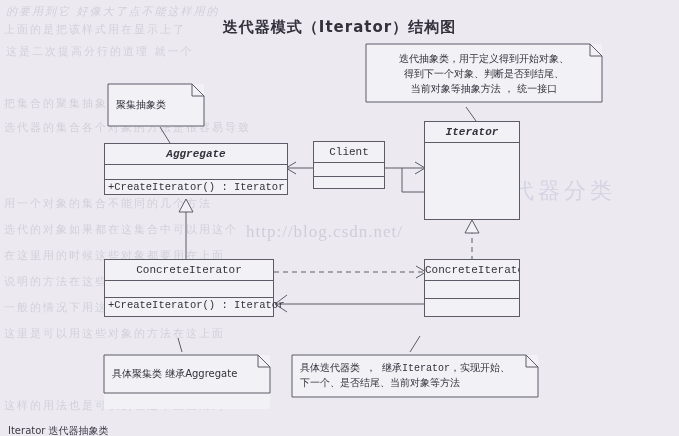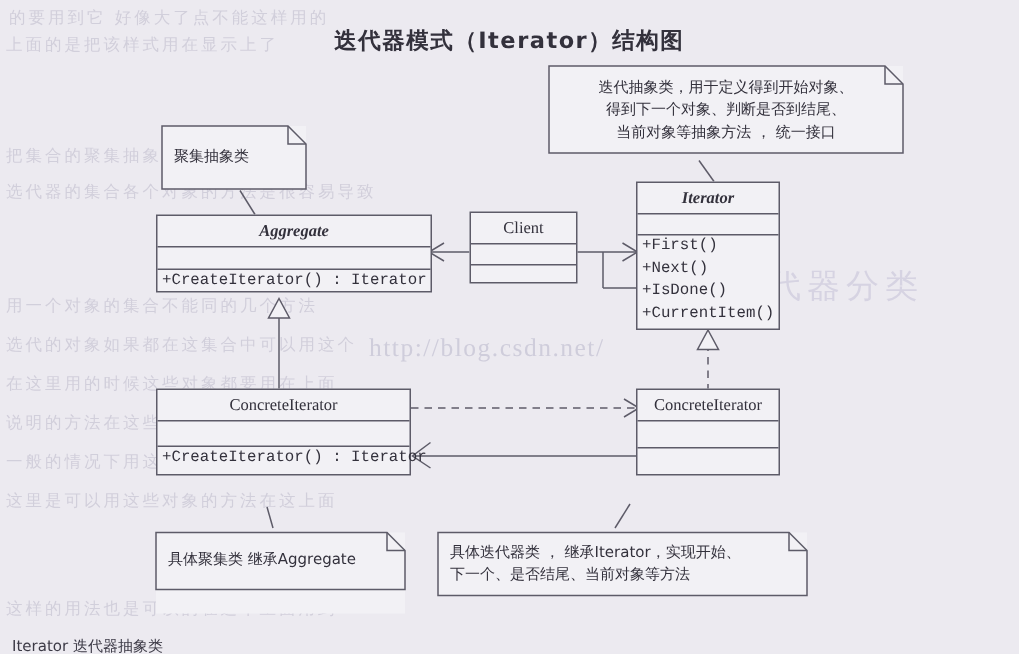--- a/index.html
+++ b/index.html
@@ -54,21 +54,21 @@
   
   .umlbox {
     position:absolute;
     border:1px solid #5d5b68;
     background:#f2f1f5;
     box-sizing:border-box;
   }
   .umlbox .cname {
     border-bottom:1px solid #5d5b68;
     text-align:center;
-    font-family:Liberation Serif, serif;
+    font-family:Liberation Mono, monospace;
     font-size:11px;
     color:#33313c;
     line-height:20px;
     height:20px;
     white-space:nowrap;
     overflow:hidden;
   }
   .umlbox .cname.abstract { font-style:italic; font-weight:bold; }
   .umlbox .sect {
     border-bottom:1px solid #5d5b68;
@@ -110,22 +110,23 @@
     font-size:10px;
     color:#3c3a46;
     white-space:nowrap;
   }
 </style>
 </head>
 <body>
 
 <div id="stage">
 
-  <div class="bleed" style="left:6px;  top:4px;">的要用到它 好像大了点不能这样用的</div>
+  <div class="bleed" style="left:6px;  top:4px;font-style:italic;">的要用到它 好像大了点不能这样用的</div>
   <div class="bleed" style="left:4px;  top:22px;">上面的是把该样式用在显示上了</div>
+  <div class="bleed" style="left:6px;  top:44px;">这是二次提高分行的道理 就一个</div>
   <div class="bleed" style="left:4px;  top:96px;">把集合的聚集抽象类在上面几个人</div>
   <div class="bleed" style="left:4px;  top:120px;">选代器的集合各个对象的方法是很容易导致</div>
   <div class="bleed" style="left:4px;  top:196px;">用一个对象的集合不能同的几个方法</div>
   <div class="bleed" style="left:4px;  top:222px;">选代的对象如果都在这集合中可以用这个</div>
   <div class="bleed" style="left:4px;  top:248px;">在这里用的时候这些对象都要用在上面</div>
   <div class="bleed" style="left:4px;  top:274px;">说明的方法在这些地方都可以这样用这个</div>
   <div class="bleed" style="left:4px;  top:300px;">一般的情况下用这些方法的对象就可以</div>
   <div class="bleed" style="left:4px;  top:326px;">这里是可以用这些对象的方法在这上面</div>
   <div class="bleed" style="left:4px;  top:398px;">这样的用法也是可以的在这个上面用到</div>
 
@@ -194,47 +195,41 @@
       <path d="M154,0 L154,12 L166,12" fill="none" stroke="#5d5b68" stroke-width="1"></path>
     </svg>
     <div class="notebody" style="padding-top:11px;">具体聚集类 继承Aggregate</div>
   </div>
 
   <div class="note" style="left:292px; top:355px; width:246px; height:42px;">
     <svg width="246" height="42">
       <path d="M0,0 L234,0 L246,12 L246,42 L0,42 Z" fill="#f2f1f5" stroke="#5d5b68" stroke-width="1"></path>
       <path d="M234,0 L234,12 L246,12" fill="none" stroke="#5d5b68" stroke-width="1"></path>
     </svg>
-    <div class="notebody" style="padding:6px 8px;">具体迭代器类 ， 继承Iterator，实现开始、
+    <div class="notebody" style="padding:6px 8px;font-family:Liberation Mono, monospace;">具体迭代器类 ， 继承Iterator，实现开始、
 下一个、是否结尾、当前对象等方法</div>
   </div>
 
   <div class="umlbox" style="left:104px; top:143px; width:184px; height:52px;">
     <div class="cname abstract">Aggregate</div>
     <div class="sect" style="height:15px;"></div>
     <div class="sect" style="height:20px;">
       <div class="mrow">+CreateIterator() : Iterator</div>
     </div>
   </div>
 
   <div class="umlbox" style="left:313px; top:141px; width:72px; height:48px;">
     <div class="cname">Client</div>
     <div class="sect" style="height:14px;"></div>
     <div class="sect" style="height:13px;"></div>
   </div>
 
   <div class="umlbox" style="left:424px; top:121px; width:96px; height:99px;">
     <div class="cname abstract">Iterator</div>
     <div class="sect" style="height:14px;"></div>
-    <div class="sect" style="height:64px;">
-      <div class="mrow">+First()</div>
-      <div class="mrow">+Next()</div>
-      <div class="mrow">+IsDone()</div>
-      <div class="mrow">+CurrentItem()</div>
-    </div>
   </div>
 
   <div class="umlbox" style="left:104px; top:259px; width:170px; height:58px;">
     <div class="cname">ConcreteIterator</div>
     <div class="sect" style="height:17px;"></div>
     <div class="sect" style="height:20px;">
       <div class="mrow">+CreateIterator() : Iterator</div>
     </div>
   </div>
 

